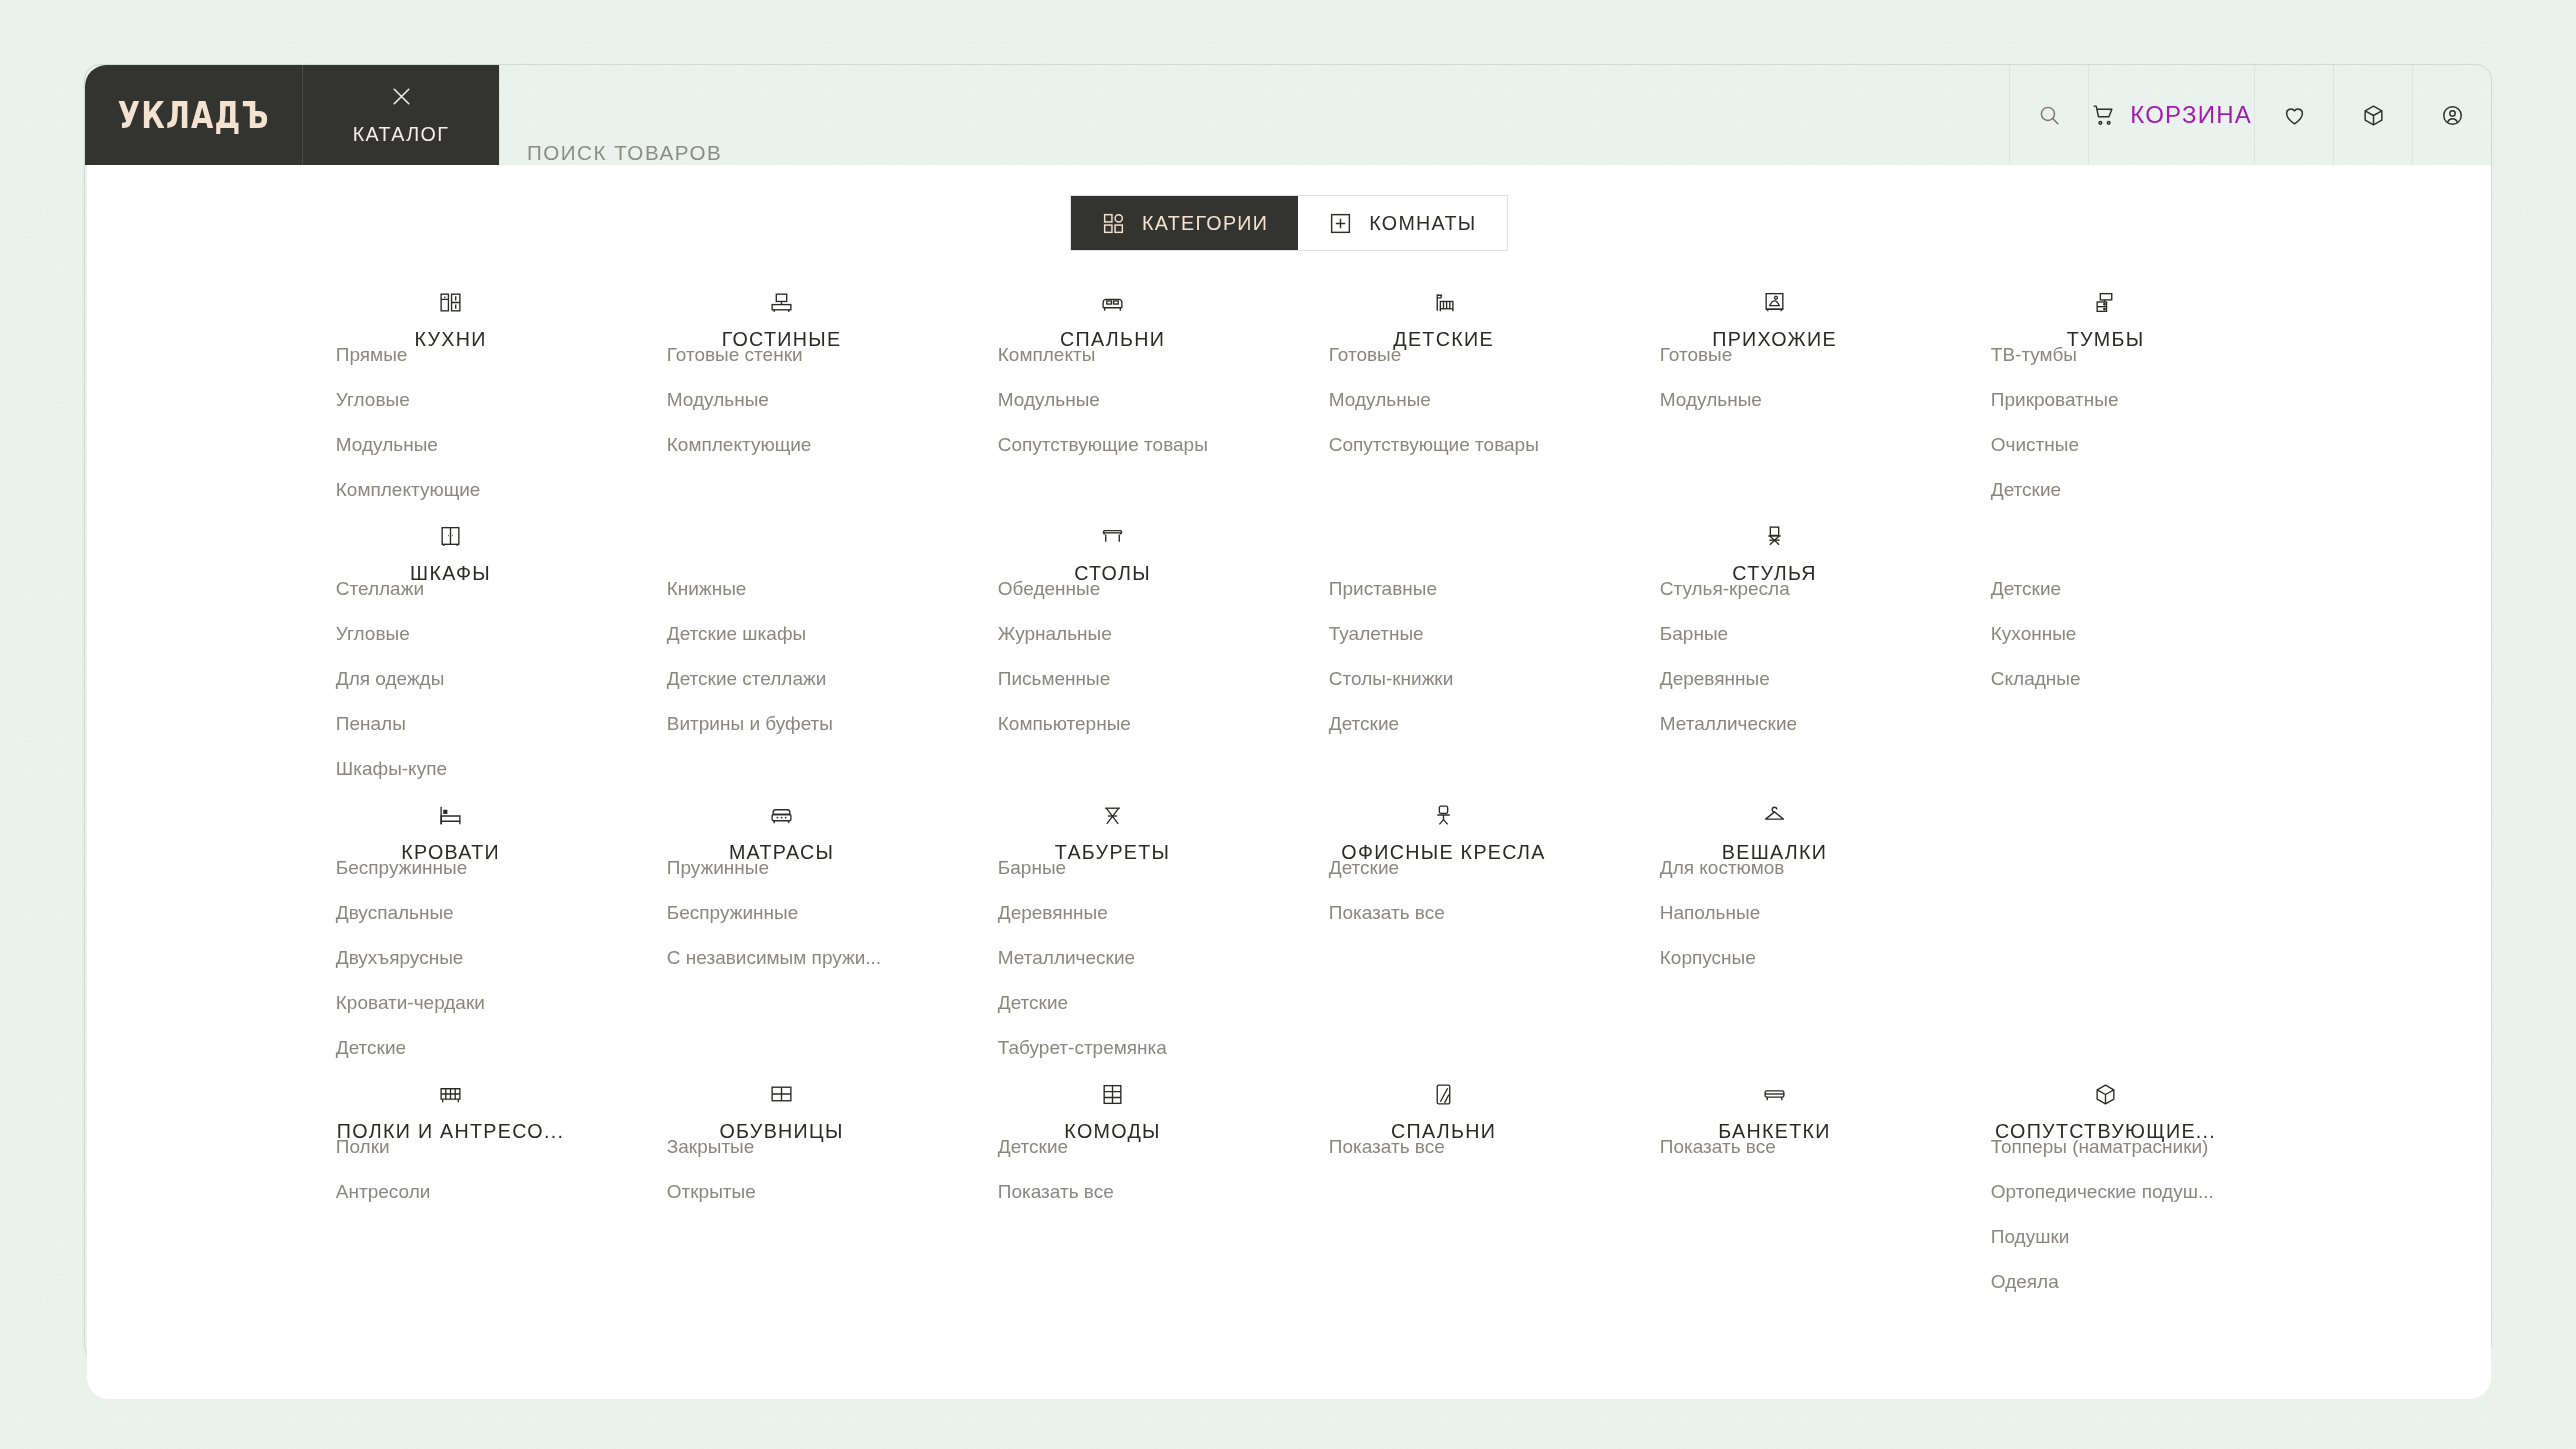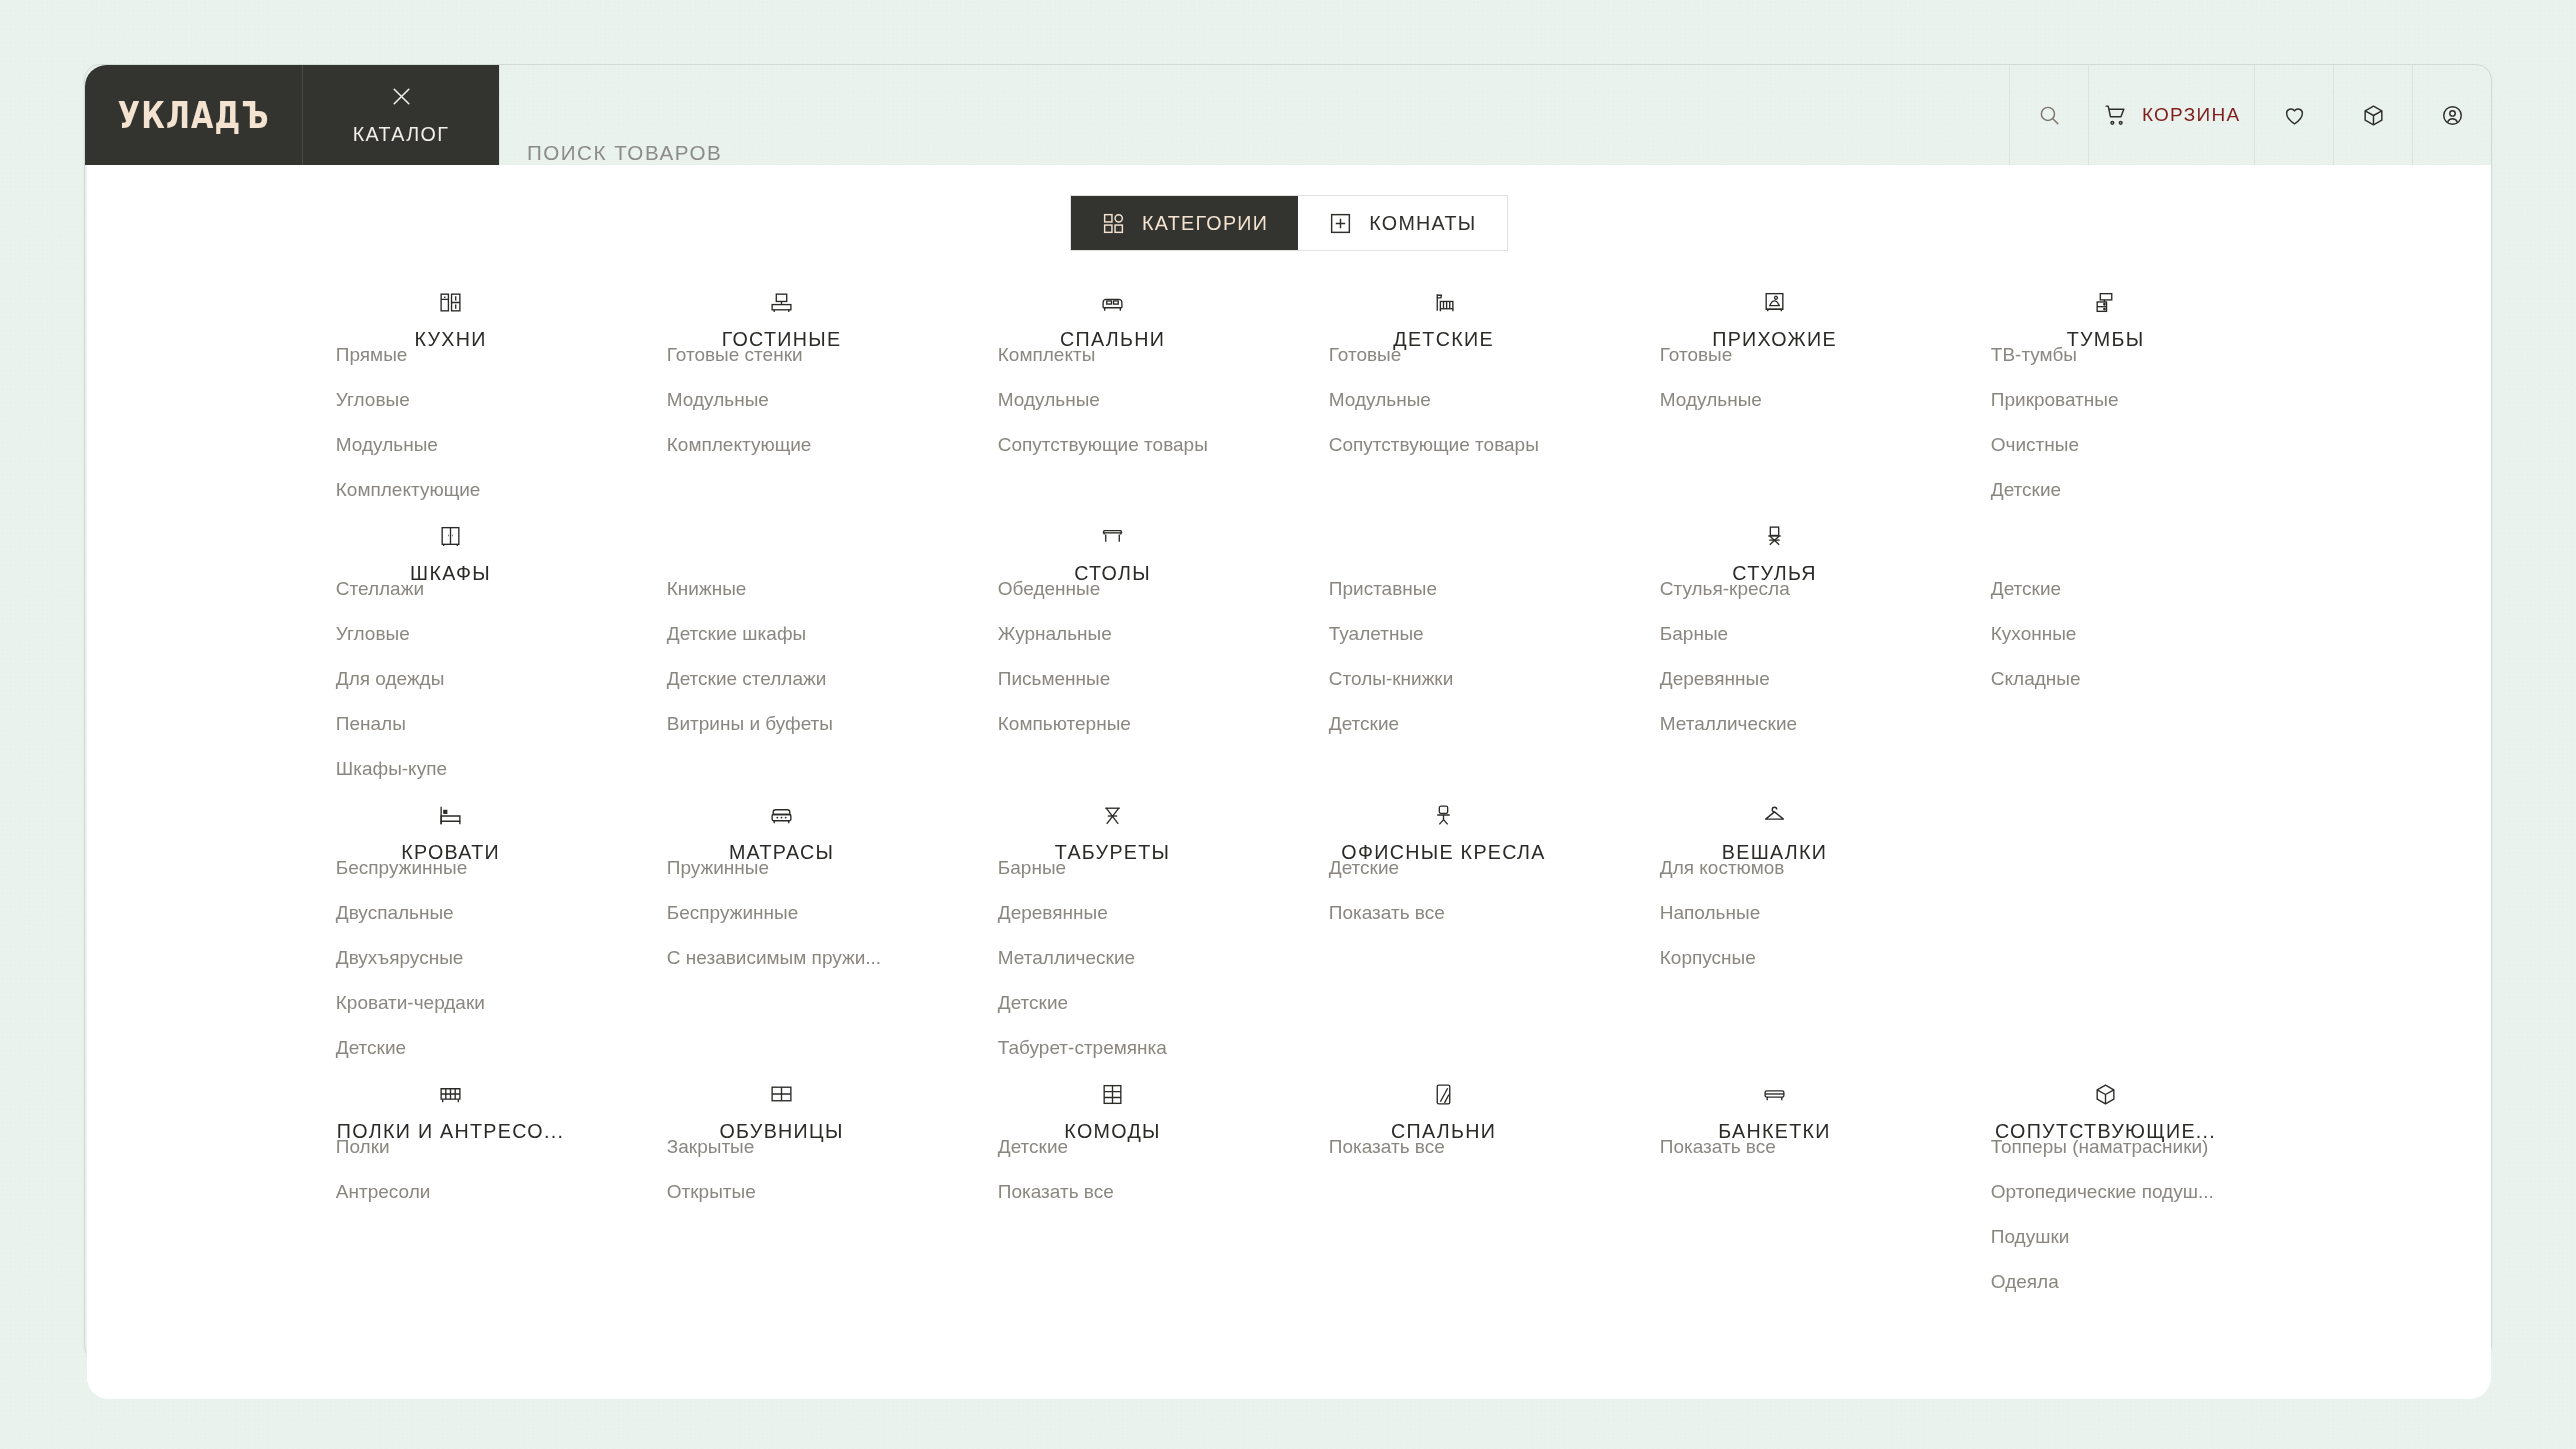--- a/index.html
+++ b/index.html
@@ -106,22 +106,22 @@
     justify-content: center;
     border-left: 0.9px solid #dde4e0;
     gap: 14.3px;
   }
   .hdr-search  { width: 79px; }
   .hdr-cart    { width: 166px; }
   .hdr-fav     { width: 79px; }
   .hdr-box     { width: 79px; }
   .hdr-acct    { width: 79px; border-radius: 0 21.5px 0 0; }
   .cart-label {
-    color: #7f1d1d;
-    font-size: 19px;
+    color: #a21caf;
+    font-size: 24px;
     letter-spacing: 1.3px;
   }
 
   
   .panel {
     position: absolute;
     left: 1.8px;
     top: 100px;
     width: 2404px;
     height: 1234px;

